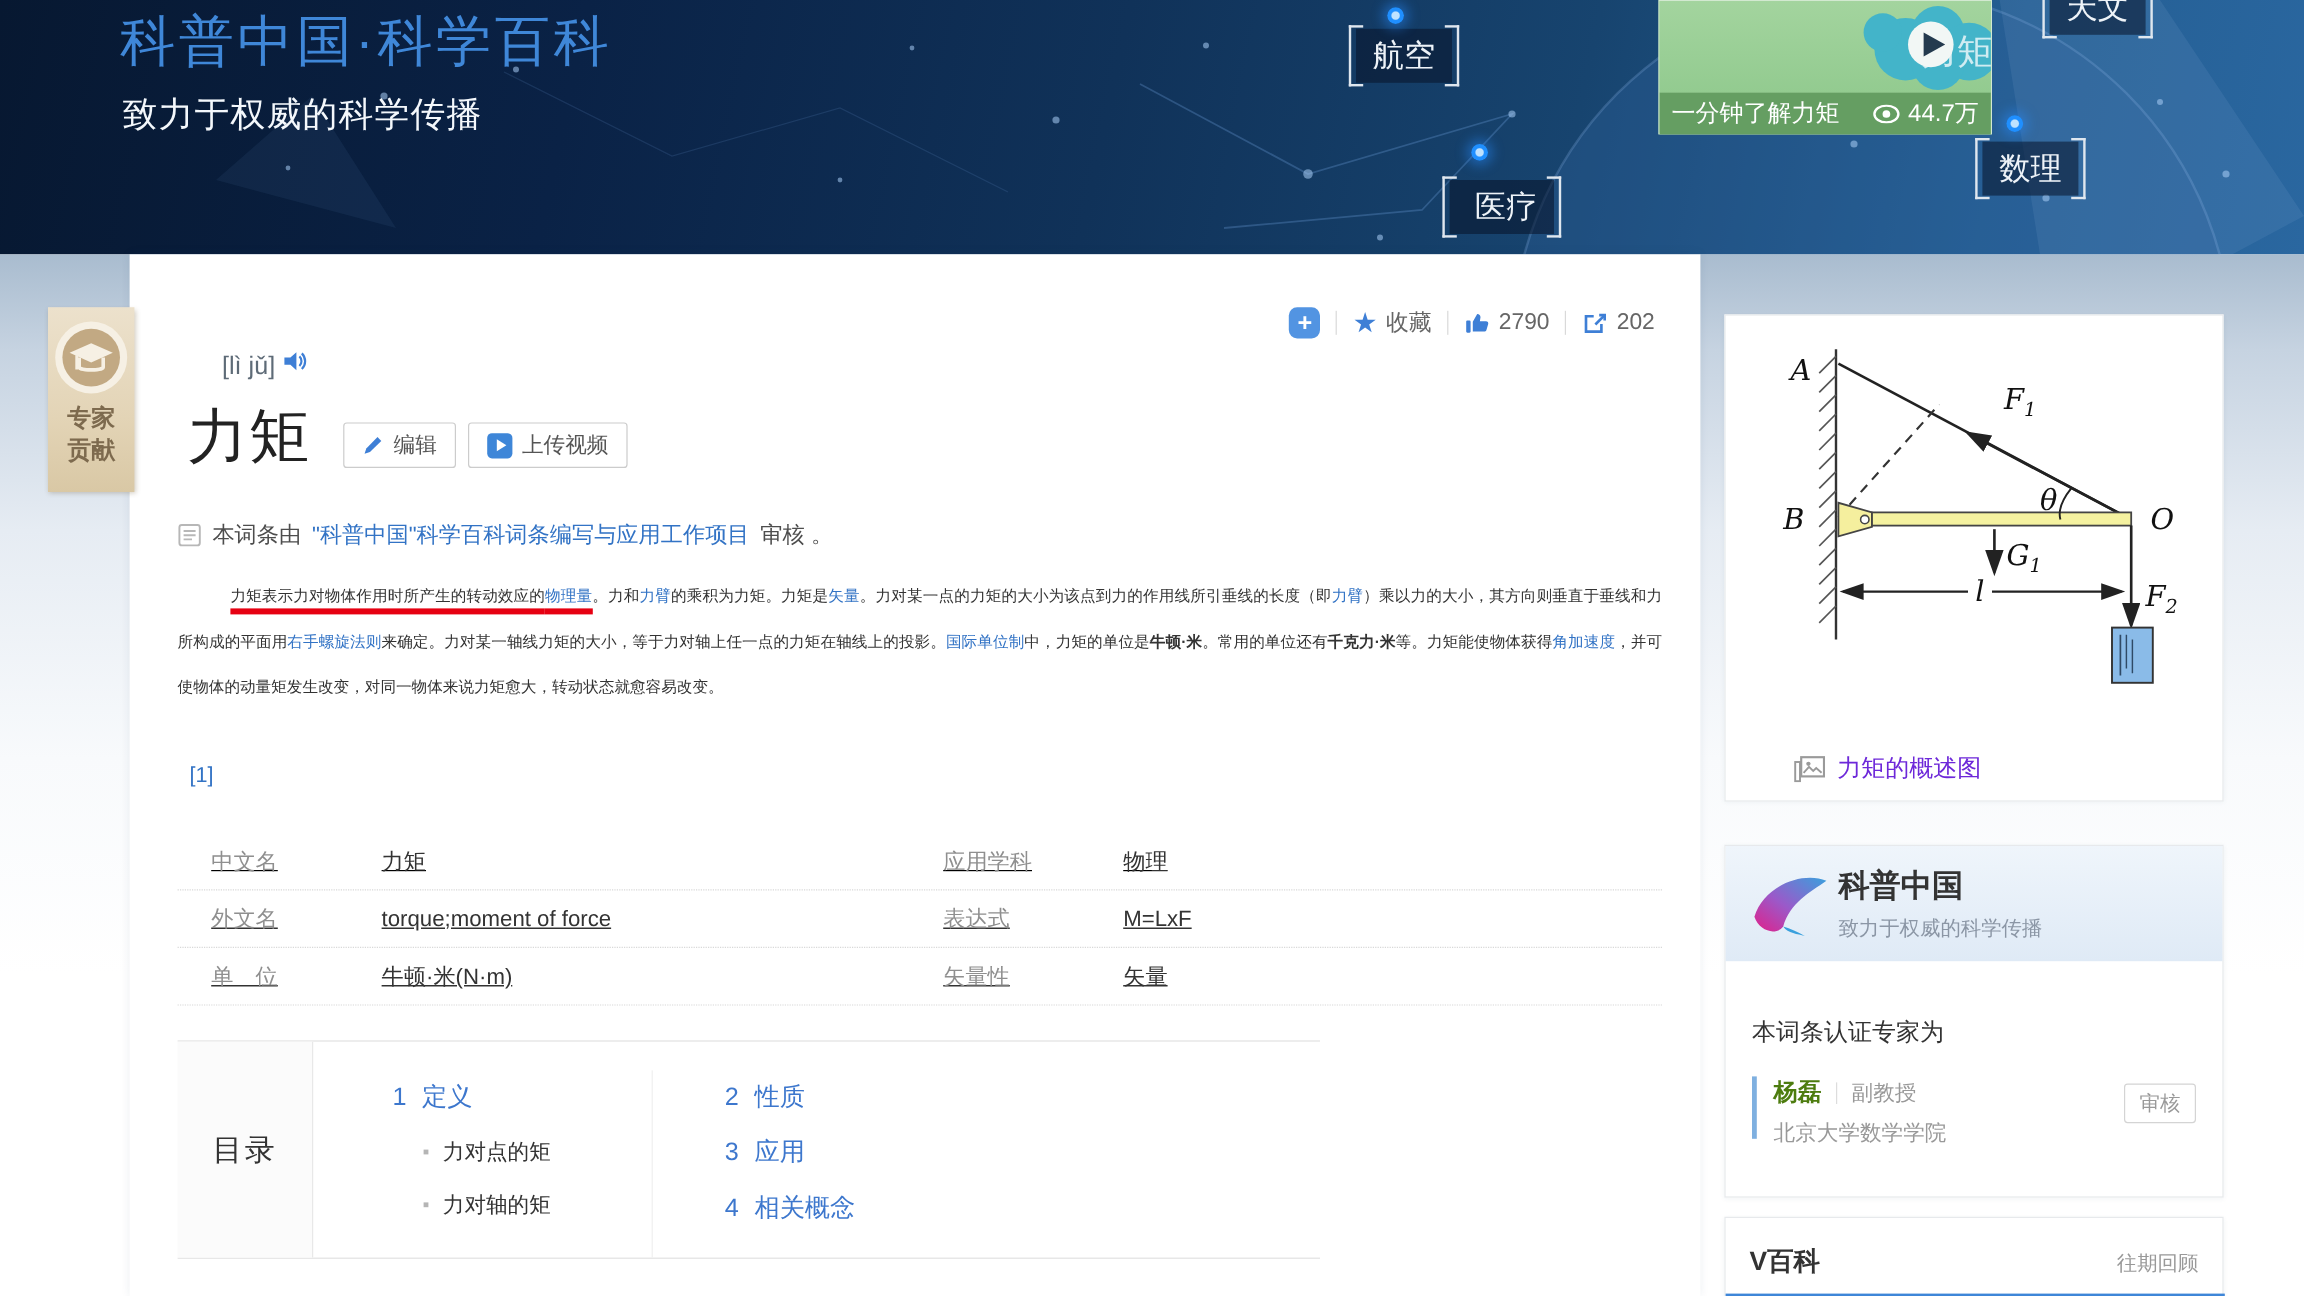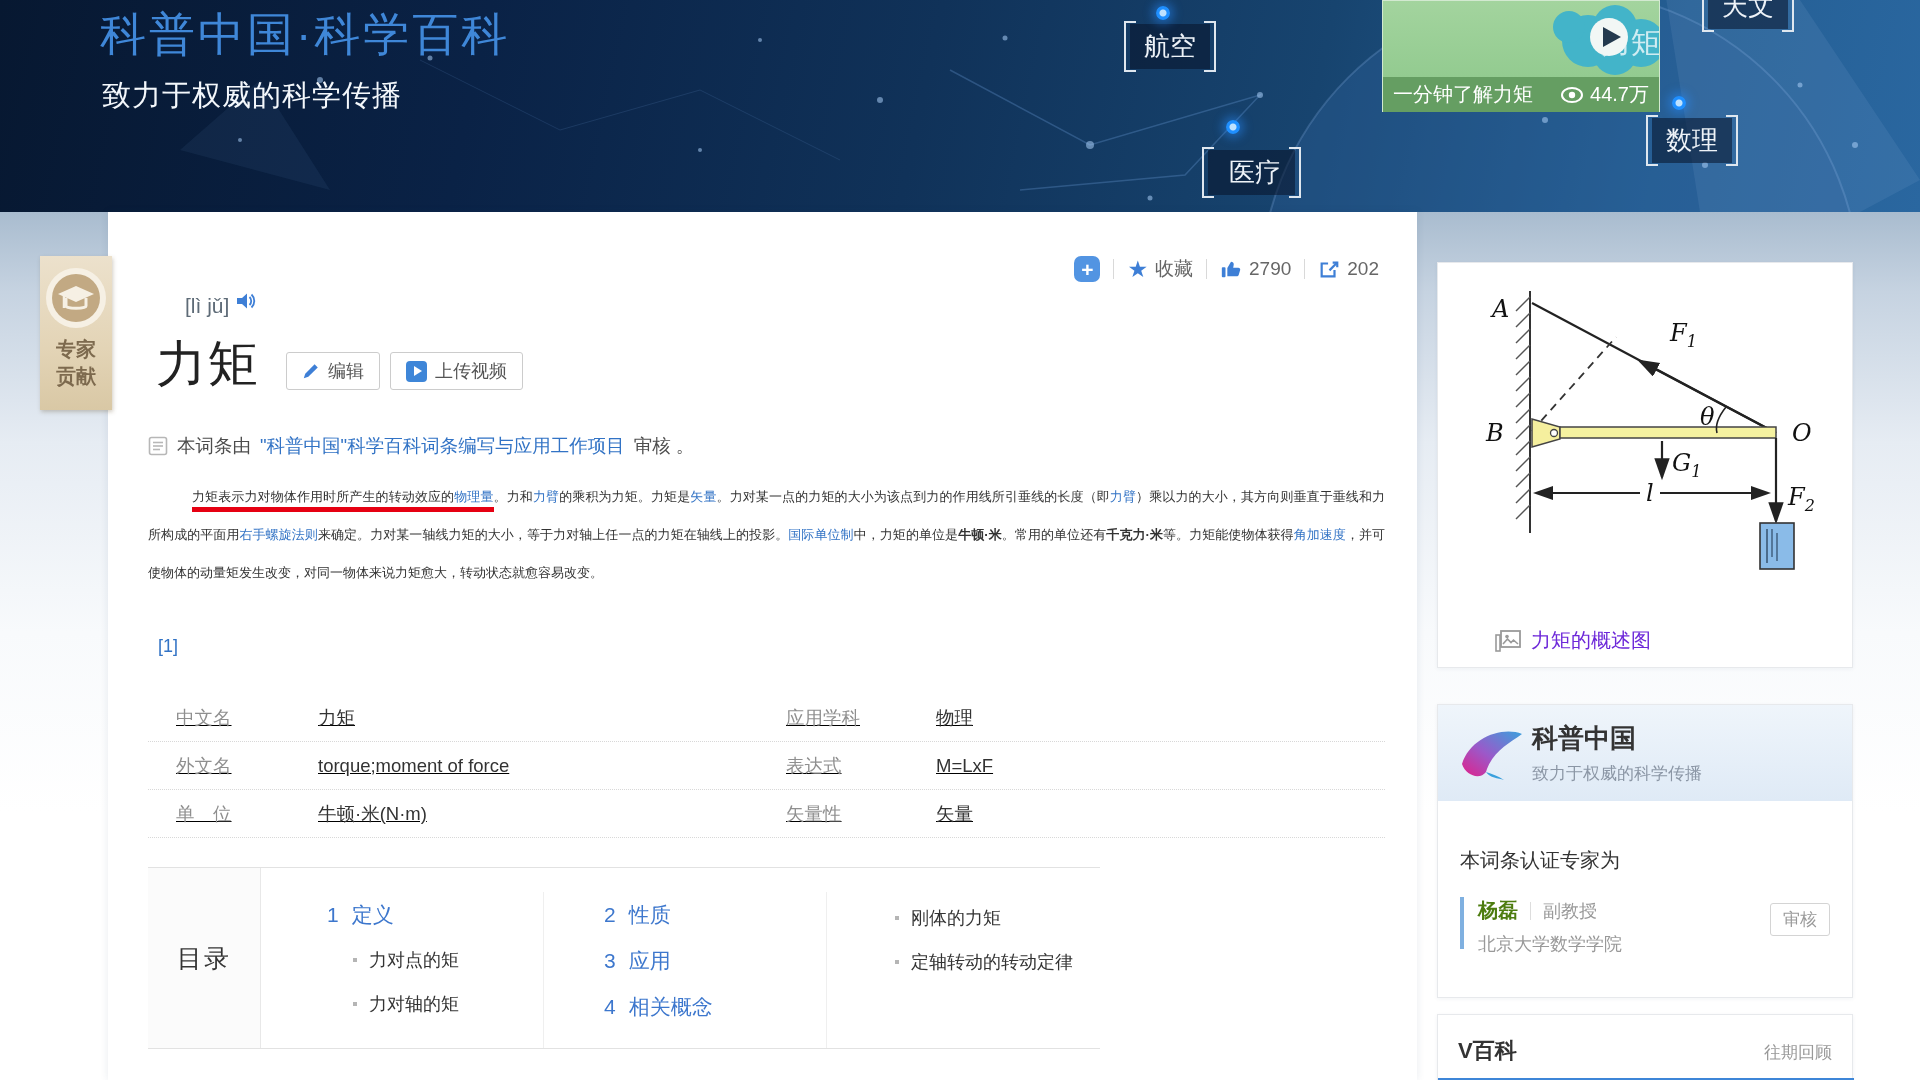--- a/index.html
+++ b/index.html
@@ -334,24 +334,20 @@
             </div>
             <div class="toc-main">
               <span>3</span>
               <span>应用</span>
             </div>
             <div class="toc-main">
               <span>4</span>
               <span>相关概念</span>
             </div>
           </div>
-        <div class="toc-col3">
-            <div class="toc-side">刚体的力矩</div>
-            <div class="toc-side">定轴转动的转动定律</div>
-          </div>
       </div>
     </div>
   </div>
 
   <div class="card card-figure">
     <svg width="360" height="340" viewBox="0 0 360 340" style="position:absolute;left:26px;top:12px">
       <defs>
         <marker id="arr" markerWidth="11" markerHeight="9" refX="8.5" refY="3.5" orient="auto-start-reverse">
           <path d="M0,0 L10,3.5 L0,7 Z" fill="#222"></path>
         </marker>

